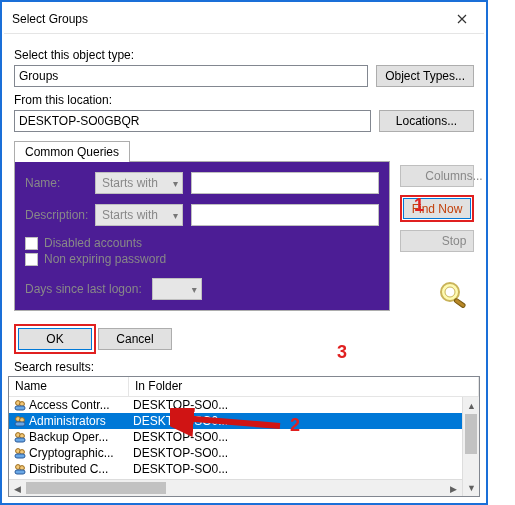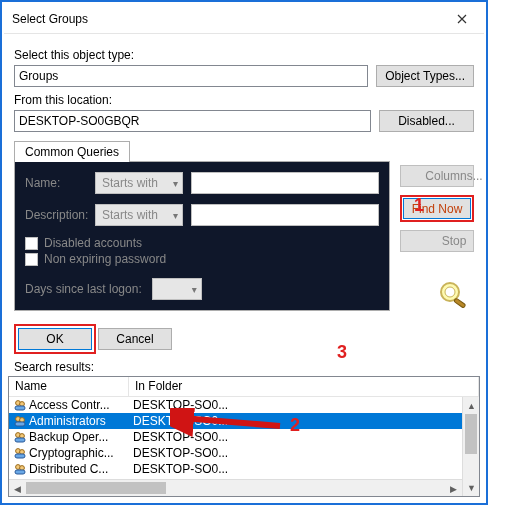--- a/index.html
+++ b/index.html
@@ -72,21 +72,21 @@
     background: #fff;
     padding: 3px 10px 3px 10px;
     font-size: 12px;
     position: relative;
     top: 1px;
     z-index: 2;
   }
   .tab-panel {
     border: 1px solid #adadad;
     padding: 10px 10px 10px 10px;
-    background: #0f172a;
+    background: #4c1d95;
     position: relative;
   }
   .qline {
     display: flex;
     align-items: center;
     gap: 8px;
     margin-bottom: 10px;
   }
   .qline .qlabel { width: 62px; color: #888; }
   .dropdown {
@@ -244,21 +244,21 @@
 
     <div class="label">Select this object type:</div>
     <div class="row">
       <input class="textfield" value="Groups" style="">
       <button class="btn">Object Types...</button>
     </div>
 
     <div class="label">From this location:</div>
     <div class="row">
       <input class="textfield" value="DESKTOP-SO0GBQR" style="">
-      <button class="btn">Disabled...</button>
+      <button class="btn">Locations...</button>
     </div>
 
     <div class="tabs-area">
       <div class="tab-strip">
         <div class="tab">Common Queries</div>
       </div>
       <div style="display:flex; align-items:flex-start; gap:10px;">
         <div class="tab-panel" style="flex:1; position:relative;">
           <div class="qline">
             <span class="qlabel">Name:</span>

